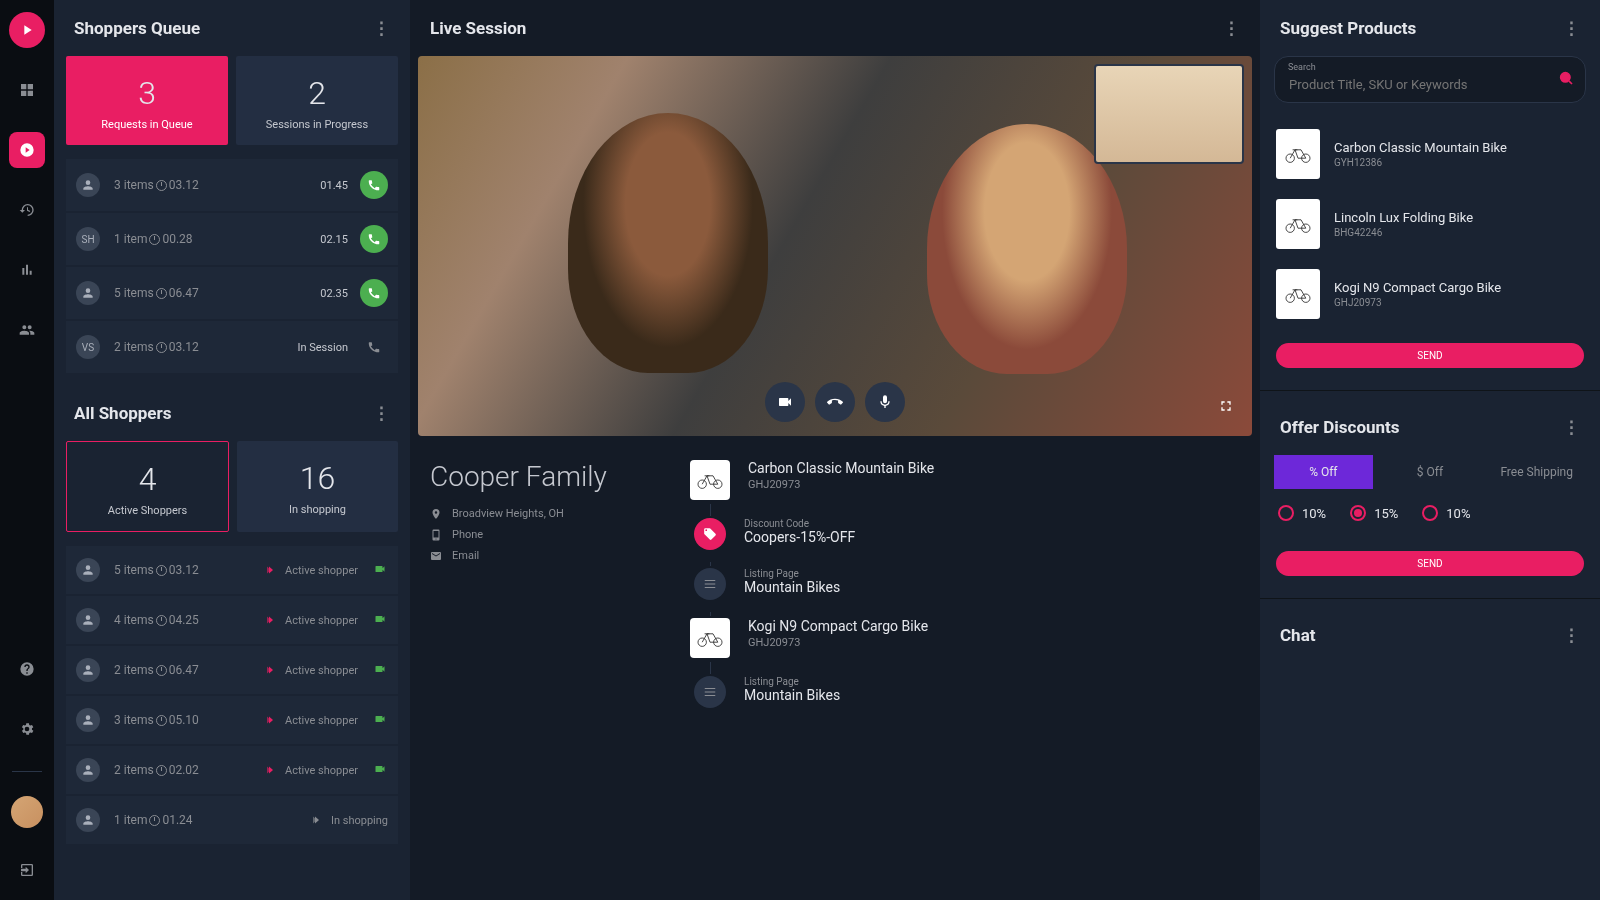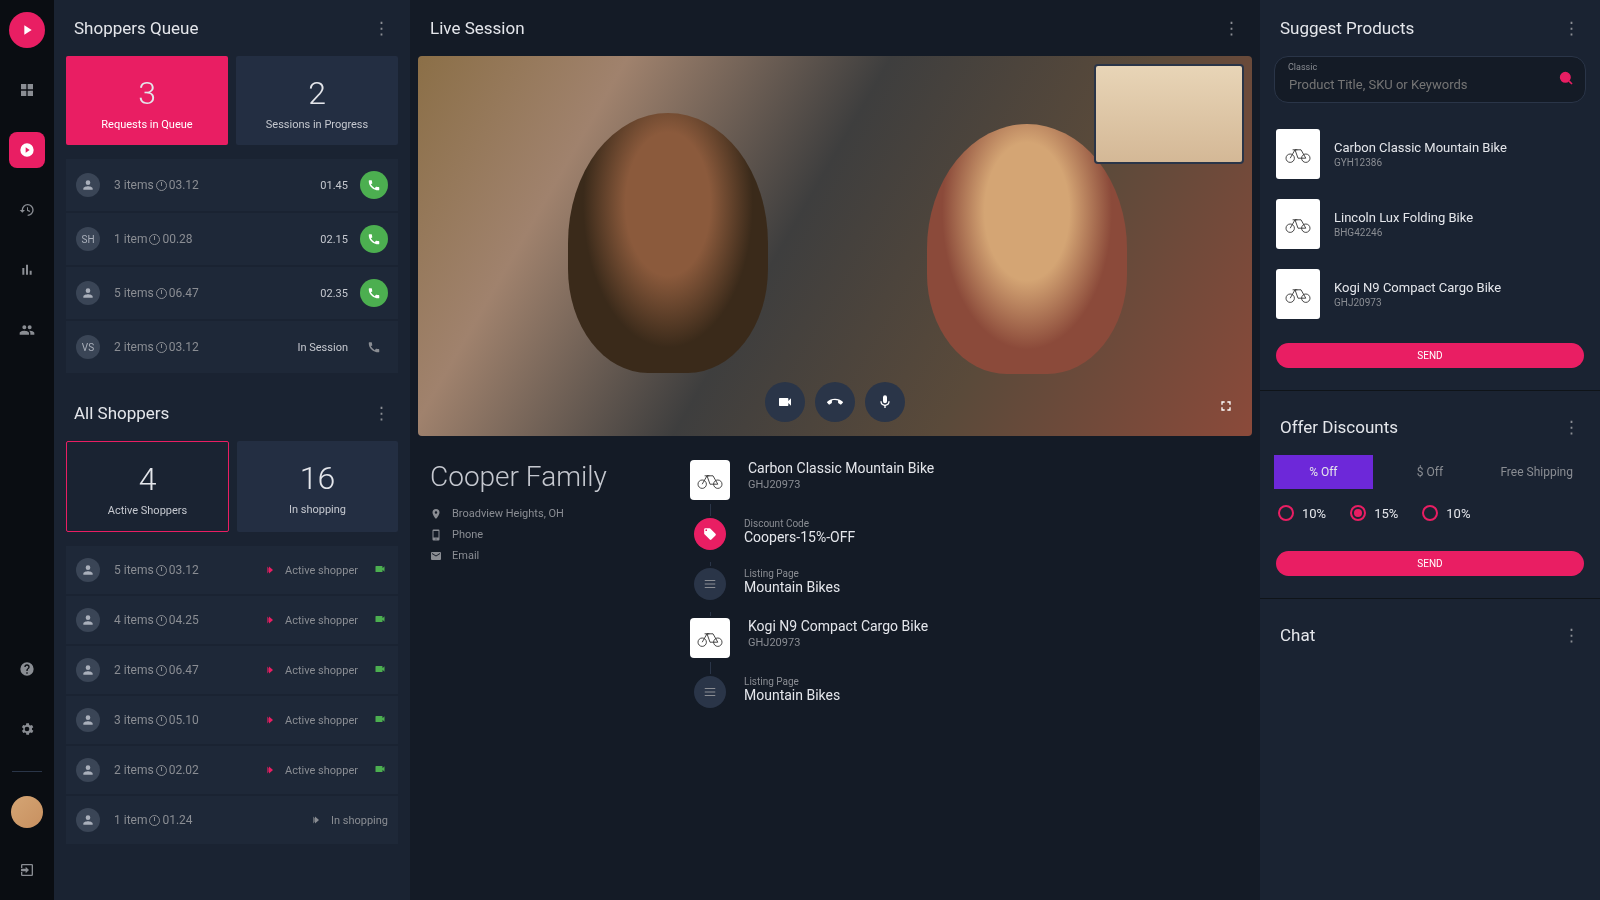--- a/index.html
+++ b/index.html
@@ -7,21 +7,21 @@
 .nav{width:54px;background:#0a0d12;display:flex;flex-direction:column;align-items:center;padding:12px 0;gap:24px}
 .nav-logo{width:36px;height:36px;background:#e91e63;border-radius:50%;display:flex;align-items:center;justify-content:center}
 .nav-item{width:36px;height:36px;display:flex;align-items:center;justify-content:center;border-radius:8px;cursor:pointer;color:#8a8d93}
 .nav-item.active{background:#e91e63;color:#fff}
 .nav-spacer{flex:1}
 .nav-avatar{width:32px;height:32px;border-radius:50%;background:linear-gradient(135deg,#d4a574,#c89060)}
 .col{display:flex;flex-direction:column}
 .left{width:356px;background:#1a2332}
 .center{flex:1;background:#141b26}
 .right{width:340px;background:#1a2332}
-.panel-head{display:flex;align-items:center;justify-content:space-between;padding:18px 20px;font-size:17px;font-weight:400}
+.panel-head{display:flex;align-items:center;justify-content:space-between;padding:18px 20px;font-size:17px;font-weight:700}
 .more-icon{color:#8a8d93;cursor:pointer}
 .stats{display:flex;gap:8px;padding:0 12px 14px}
 .stat{flex:1;background:#232e42;padding:18px 8px 14px;text-align:center;border-radius:2px}
 .stat.hot{background:#e91e63}
 .stat.outlined{background:#1a2332;border:1px solid #e91e63}
 .stat-num{font-size:32px;font-weight:300}
 .stat-lbl{font-size:11px;color:#c5c8cf;margin-top:6px}
 .stat.hot .stat-lbl{color:#fff}
 .qlist{padding:0 12px}
 .qrow{display:flex;align-items:center;padding:12px 10px;background:#1e2838;margin-bottom:2px;font-size:12px}
@@ -479,21 +479,21 @@
       </div>
   </div>
 </div>
 
 <div class="col right">
   <div class="panel-head">
     <span>Suggest Products</span>
     <span class="more-icon">⋮</span>
   </div>
   <div class="search">
-    <span class="search-lbl">Classic</span>
+    <span class="search-lbl">Search</span>
     <input placeholder="Product Title, SKU or Keywords" style="">
     <span class="search-icn"><svg viewBox="0 0 24 24" stroke="currentColor" stroke-width="2.5" fill="none">
           <circle cx="11" cy="11" r="7"></circle>
           <path d="M21 21l-4.35-4.35"></path>
         </svg></span>
   </div>
   <div id="products">
       <div class="prod">
         <div class="prod-img">
           <svg viewBox="0 0 50 30" class="bike">

